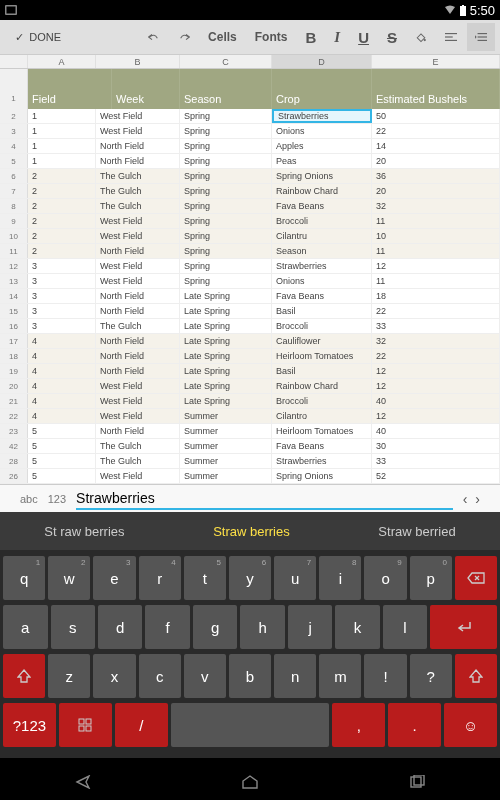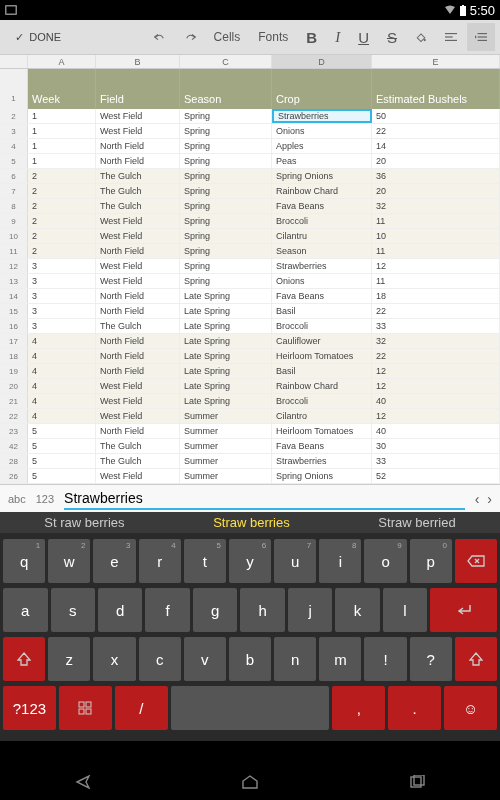--- a/index.html
+++ b/index.html
@@ -3,21 +3,21 @@
 <meta charset="utf-8">
 <style>
 * { margin: 0; padding: 0; box-sizing: border-box; }
 body { font-family: -apple-system, Helvetica, Arial, sans-serif; width: 500px; height: 800px; overflow: hidden; background: #000; position: relative; }
 .status-bar { height: 20px; background: #000; color: #fff; display: flex; align-items: center; justify-content: space-between; padding: 0 5px; font-size: 13px; }
 .status-right { display: flex; align-items: center; gap: 4px; }
 .toolbar { height: 35px; background: #e0e0e0; display: flex; align-items: center; padding: 0 5px; border-bottom: 1px solid #ccc; }
 .done-btn { display: flex; align-items: center; gap: 5px; font-size: 11px; color: #444; padding: 0 10px; cursor: pointer; }
 .toolbar-spacer { flex: 1; }
 .toolbar-group { display: flex; align-items: center; gap: 2px; }
-.toolbar-btn { display: flex; align-items: center; justify-content: center; font-size: 12px; color: #555; padding: 6px 8px; cursor: pointer; }
+.toolbar-btn { display: flex; align-items: center; justify-content: center; font-size: 12px; color: #555; padding: 6px 8px; cursor: pointer; font-weight: bold; }
 .toolbar-btn.icon { width: 28px; height: 28px; }
 .toolbar-btn.bold { font-weight: bold; font-size: 15px; }
 .toolbar-btn.italic { font-style: italic; font-size: 15px; font-family: serif;}
 .toolbar-btn.underline { text-decoration: underline; font-size: 15px; }
 .toolbar-btn.strike { text-decoration: line-through; font-size: 15px; }
 .toolbar-btn.active { background: #d0d0d0; }
 .sheet { background: #fff; overflow: hidden; }
 .col-headers { display: flex; background: #f0f0f0; border-bottom: 1px solid #ccc; height: 14px; font-size: 9px; color: #666; }
 .corner { width: 28px; border-right: 1px solid #e0e0e0; }
 .col-h { border-right: 1px solid #e0e0e0; text-align: center; line-height: 14px; }
@@ -28,25 +28,25 @@
 .col-d { width: 100px; }
 .col-e { width: 128px; }
 .header-row { display: flex; height: 40px; }
 .header-row .row-h { display: flex; align-items: flex-end; justify-content: center; padding-bottom: 3px; }
 .hcell { background: #a0a782; color: #fff; font-size: 11px; display: flex; align-items: flex-end; padding: 0 4px 4px 4px; border-right: 1px solid rgba(255,255,255,0.1); }
 .data-row { display: flex; height: 15px; font-size: 9px; color: #444; border-bottom: 1px solid #eee; }
 .data-row.odd { background: #f5f2ea; }
 .row-h { width: 28px; background: #f0f0f0; border-right: 1px solid #ddd; font-size: 8px; color: #777; text-align: center; line-height: 15px; }
 .cell { border-right: 1px solid #eee; padding: 0 4px; line-height: 15px; white-space: nowrap; overflow: hidden; }
 .cell.selected { border: 2px solid #33b5e5; background: #e5f6fc; line-height: 11px; position: relative; }
-.formula-bar { height: 28px; background: #f8f8f8; border-top: 1px solid #ccc; display: flex; align-items: center; padding: 0 8px; gap: 10px; font-size: 12px; }
+.formula-bar { height: 28px; background: #f8f8f8; border-top: 1px solid #ccc; display: flex; align-items: center; padding: 0 20px; gap: 10px; font-size: 12px; }
 .formula-bar .abc { color: #777; font-size: 11px; }
 .formula-bar .input-val { flex: 1; border-bottom: 2px solid #33b5e5; padding: 2px 0; font-size: 14px; }
 .formula-bar .arrows { display: flex; gap: 8px; font-size: 14px; color: #555; }
-.suggestion-bar { height: 21px; background: #3a3a3a; display: flex; align-items: center; justify-content: space-around; color: #ccc; font-size: 13px; }
+.suggestion-bar { height: 38px; background: #3a3a3a; display: flex; align-items: center; justify-content: space-around; color: #ccc; font-size: 13px; }
 .suggestion { padding: 4px 10px; }
 .suggestion.center { color: #fde047; position: relative; }
 .keyboard { background: #2a2a2a; padding: 6px 3px; }
 .kbd-row { display: flex; gap: 3px; margin-bottom: 5px; justify-content: center; }
 .key { flex: 1; height: 44px; background: #555; color: #fff; display: flex; align-items: center; justify-content: center; font-size: 15px; border-radius: 2px; cursor: pointer; position: relative; }
 .key .sup { position: absolute; top: 2px; right: 5px; font-size: 8px; color: #aaa; }
 .key.dark { background: #b91c1c; }
 .key.wide { flex: 1.5; }
 .key.space { flex: 3; }
 .nav-bar { position: absolute; bottom: 0; left: 0; right: 0; height: 36px; background: #000; display: flex; align-items: center; justify-content: space-around; }
@@ -130,22 +130,22 @@
   <div class="col-headers">
     <div class="corner"></div>
     <div class="col-h col-a">A</div>
     <div class="col-h col-b">B</div>
     <div class="col-h col-c">C</div>
     <div class="col-h col-d sel">D</div>
     <div class="col-h col-e">E</div>
   </div>
   <div class="header-row">
     <div class="row-h">1</div>
+    <div class="hcell col-b">Field</div>
     <div class="hcell col-a">Week</div>
-    <div class="hcell col-b">Field</div>
     <div class="hcell col-c">Season</div>
     <div class="hcell col-d">Crop</div>
     <div class="hcell col-e">Estimated Bushels</div>
   </div>
   <div id="rows">
       <div class="data-row">
         <div class="row-h">2</div>
         <div class="cell col-a">1</div>
         <div class="cell col-b">West Field</div>
         <div class="cell col-c">Spring</div>

